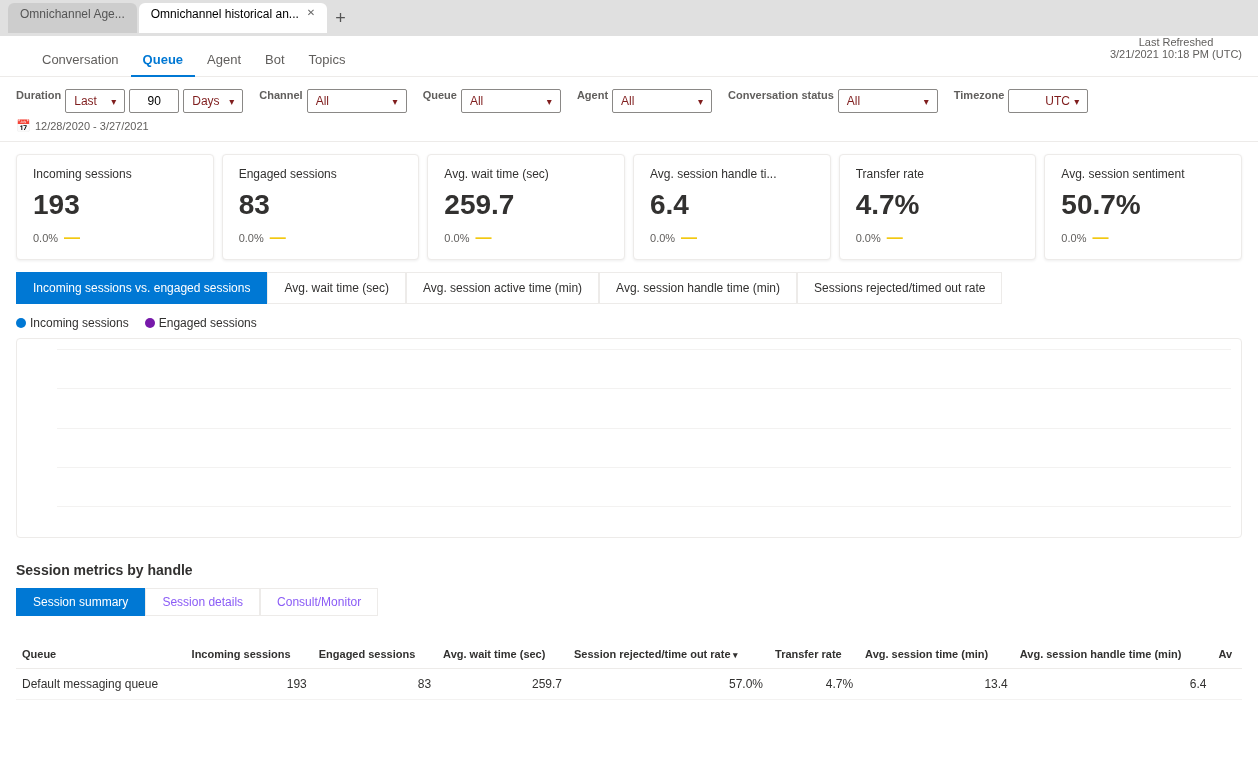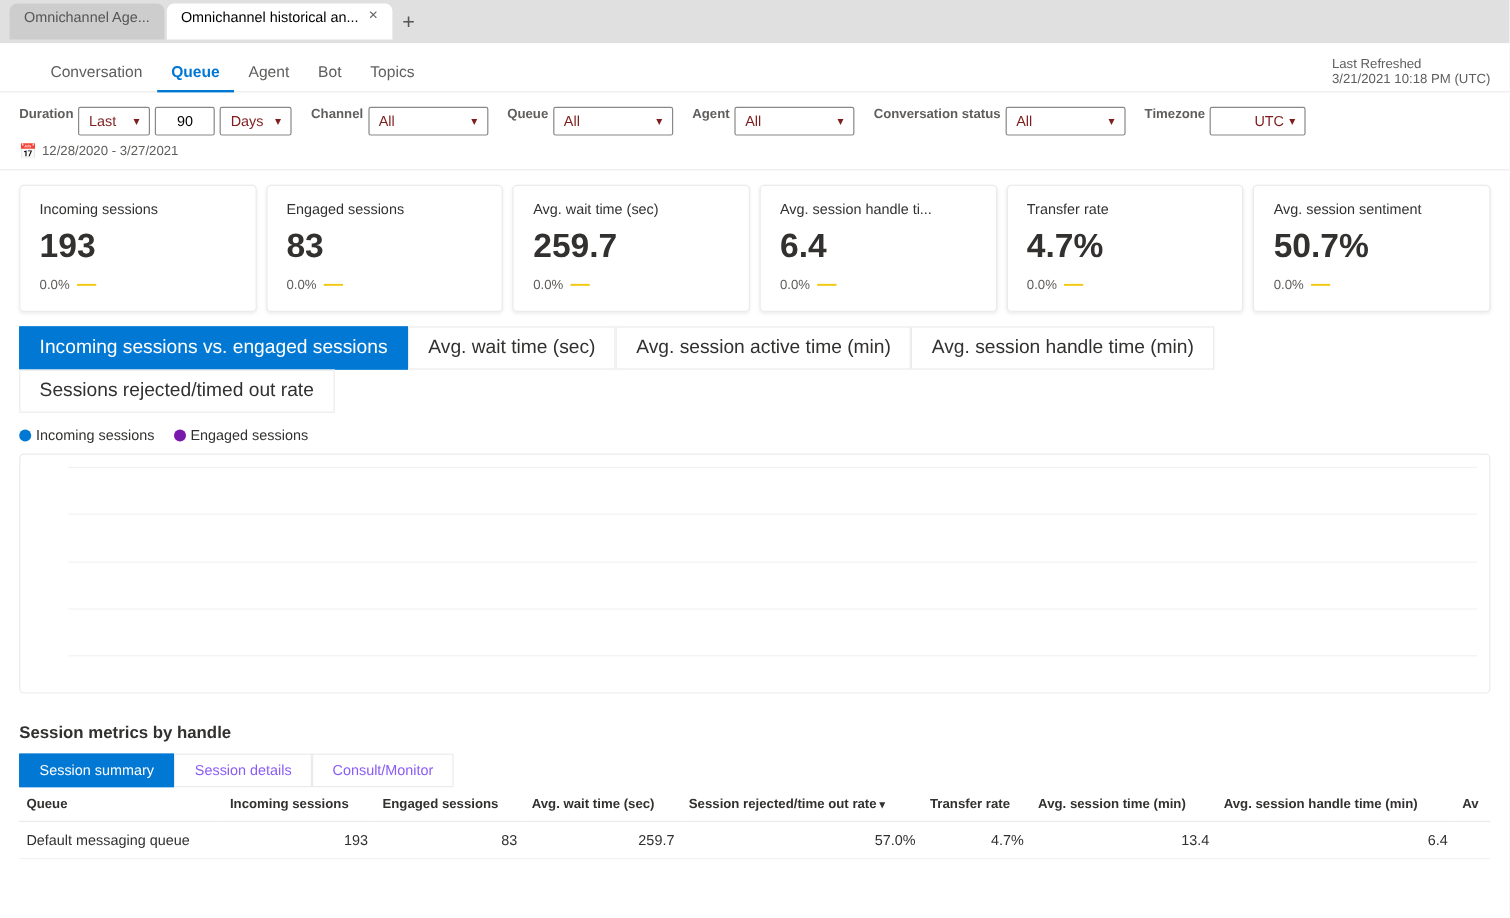--- a/index.html
+++ b/index.html
@@ -70,24 +70,24 @@
       margin-bottom: -1px;
     }
     .nav-item.active {
       color: #0078d4;
       border-bottom: 2px solid #0078d4;
       font-weight: 600;
     }
     .last-refreshed {
       position: absolute;
       right: 16px;
-      top: 12px;
+      top: 0;
       font-size: 11px;
       color: #605e5c;
-      text-align: left;
+      text-align: center;
     }
 
     
     .filters-section {
       padding: 12px 16px 8px;
       border-bottom: 1px solid #edebe9;
     }
     .filters-row {
       display: flex;
       align-items: center;
@@ -184,21 +184,21 @@
       padding: 0 16px 12px;
     }
     .chart-tabs {
       display: flex;
       gap: 0;
       margin-bottom: 12px;
       flex-wrap: wrap;
     }
     .chart-tab {
       padding: 8px 16px;
-      font-size: 16px;
+      font-size: 12px;
       cursor: pointer;
       color: #323130;
       border: 1px solid #edebe9;
       background: #fff;
     }
     .chart-tab.active {
       background: #0078d4;
       color: #fff;
       border-color: #0078d4;
     }
@@ -273,21 +273,21 @@
       flex: 1;
     }
     .section-title {
       font-size: 14px;
       font-weight: 600;
       margin-bottom: 10px;
     }
     .subtabs {
       display: flex;
       gap: 0;
-      margin-bottom: 0;
+      margin-bottom: 24px;
     }
     .subtab {
       padding: 6px 16px;
       font-size: 12px;
       cursor: pointer;
       color: #8b5cf6;
       border: 1px solid #edebe9;
       background: #fff;
     }
     .subtab.active {

